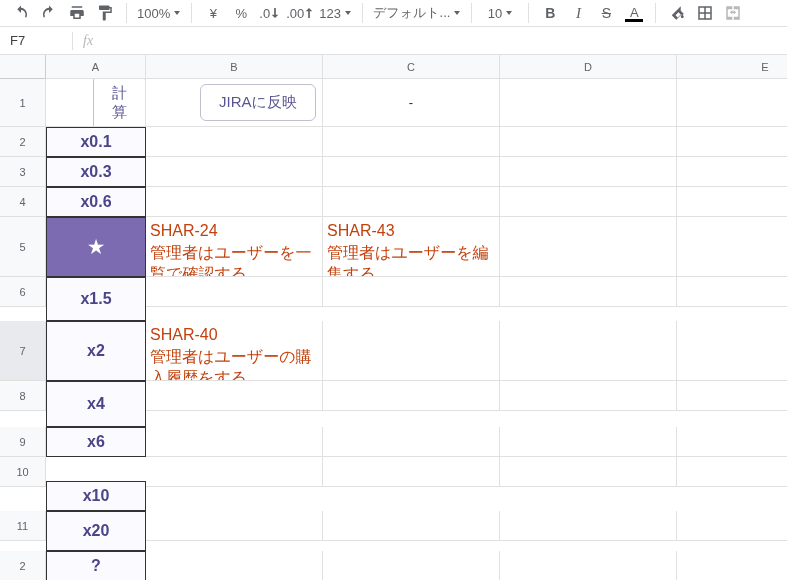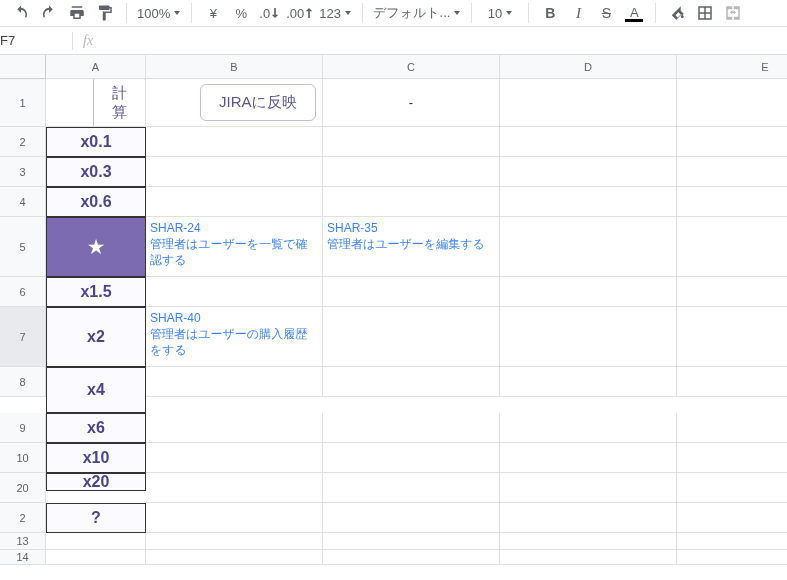--- a/index.html
+++ b/index.html
@@ -12,39 +12,39 @@
 .toolbar .drop { padding-right: 3px; }
 .toolbar .caret { width: 0; height: 0; border-left: 3px solid transparent; border-right: 3px solid transparent; border-top: 4px solid #5f6368; margin-left: 4px; }
 .toolbar svg { fill: #5f6368; }
 .toolbar .color-underline { height: 3px; width: 18px; background: #000; margin-top: -1px; }
 .toolbar .bold { font-weight: bold; font-size: 14px; }
 .toolbar .italic { font-style: italic; font-family: serif; font-size: 15px; }
 .toolbar .strike { text-decoration: line-through; font-size: 14px; }
 .toolbar .a-color { display: flex; flex-direction: column; align-items: center; }
 
 .namebox-row { display: flex; align-items: center; height: 28px; border-bottom: 1px solid #e0e0e0; }
-.namebox { width: 72px; display: flex; align-items: center; color: #3c4043; font-size: 13px; }
+.namebox { width: 72px; display: flex; align-items: center; padding-left: 10px; color: #3c4043; font-size: 13px; }
 .namebox .caret { margin-left: auto; margin-right: 6px; }
 .fx-divider { width: 1px; height: 18px; background: #e0e0e0; }
 .fx-label { font-style: italic; font-family: serif; color: #b7b7b7; padding: 0 10px; font-size: 14px; }
 .fx-input { flex: 1; border: none; outline: none; font-size: 13px; padding: 0 4px; }
 
 .grid { display: grid; grid-template-columns: 46px 100px 177px 177px 177px 177px; position: relative; }
 .col-head { background: #f8f9fa; border-right: 1px solid #e0e0e0; border-bottom: 1px solid #e0e0e0; text-align: center; font-size: 11px; color: #5f6368; height: 24px; line-height: 24px; }
 .corner { background: #f8f9fa; border-right: 1px solid #ccc; border-bottom: 1px solid #ccc; }
 .row-head { background: #f8f9fa; border-right: 1px solid #e0e0e0; border-bottom: 1px solid #e0e0e0; text-align: center; font-size: 11px; color: #5f6368; display: flex; align-items: center; justify-content: center; }
 .cell { border-right: 1px solid #e0e0e0; border-bottom: 1px solid #e0e0e0; padding: 2px 4px; font-size: 13px; color: #222; overflow: hidden; display: flex; align-items: center; }
 .cell.center { justify-content: center; text-align: center; }
 
 .sheet-btn { border: 1px solid #c0c0d0; border-radius: 6px; padding: 8px 18px; font-size: 15px; color: #5a5590; background: #fff; cursor: pointer; font-family: inherit; margin-left: 48px; }
 
 .scale-cell { border: 1px solid #333 !important; border-bottom: 1px solid #333 !important; font-size: 16px; font-weight: bold; color: #4a4488; background: #fbfaff; justify-content: center; text-align: right; }
 .scale-cell.star { background: #7c6bb0; color: #fff; font-size: 18px; }
 
-.story { font-size: 12px; color: #3b82f6; line-height: 1.35; align-items: flex-start; padding: 3px 4px; white-space: normal; }
+.story { font-size: 16px; color: #c2410c; line-height: 1.35; align-items: flex-start; padding: 3px 4px; white-space: normal; }
 
 .row-head.sel { background: #e8eaed; }
 </style>
 </head>
 <body>
 
 <div class="toolbar">
   <div class="btn">
       <svg width="18" height="18" viewBox="0 0 24 24">
         <path d="M12 5V2L7 7l5 5V8c3.3 0 6 2.7 6 6 0 1-.3 2-.7 2.8l1.5 1.5C19.5 17 20 15.6 20 14c0-5-4-9-8-9z"></path>
@@ -167,26 +167,26 @@
     <div class="row-head" style="height: 30px;">4</div>
     <div class="cell scale-cell" style="height: 30px; white-space: pre-wrap;">x0.6</div>
     <div class="cell" style="height: 30px;"></div>
     <div class="cell" style="height: 30px;"></div>
     <div class="cell" style="height: 30px;"></div>
     <div class="cell" style="height: 30px;"></div>
     <div class="row-head" style="height: 60px;">5</div>
     <div class="cell scale-cell star" style="height: 60px; white-space: pre-wrap;">★</div>
     <div class="cell story" style="height: 60px; white-space: pre-wrap;">SHAR-24
 管理者はユーザーを一覧で確認する</div>
-    <div class="cell story" style="height: 60px; white-space: pre-wrap;">SHAR-35
+    <div class="cell story" style="height: 60px; white-space: pre-wrap;">SHAR-43
 管理者はユーザーを編集する</div>
     <div class="cell" style="height: 60px;"></div>
     <div class="cell" style="height: 60px;"></div>
     <div class="row-head" style="height: 30px;">6</div>
-    <div class="cell scale-cell" style="height: 30px; white-space: pre-wrap;">x1.5</div>
+    <div class="cell scale-cell" style="height: 44px; white-space: pre-wrap;">x1.5</div>
     <div class="cell" style="height: 30px;"></div>
     <div class="cell" style="height: 30px;"></div>
     <div class="cell" style="height: 30px;"></div>
     <div class="cell" style="height: 30px;"></div>
     <div class="row-head sel" style="height: 60px;">7</div>
     <div class="cell scale-cell" style="height: 60px; white-space: pre-wrap;">x2</div>
     <div class="cell story" style="height: 60px; white-space: pre-wrap;">SHAR-40
 管理者はユーザーの購入履歴をする</div>
     <div class="cell" style="height: 60px;"></div>
     <div class="cell" style="height: 60px;"></div>
@@ -197,27 +197,27 @@
     <div class="cell" style="height: 30px;"></div>
     <div class="cell" style="height: 30px;"></div>
     <div class="cell" style="height: 30px;"></div>
     <div class="row-head" style="height: 30px;">9</div>
     <div class="cell scale-cell" style="height: 30px; white-space: pre-wrap;">x6</div>
     <div class="cell" style="height: 30px;"></div>
     <div class="cell" style="height: 30px;"></div>
     <div class="cell" style="height: 30px;"></div>
     <div class="cell" style="height: 30px;"></div>
     <div class="row-head" style="height: 30px;">10</div>
-    <div class="cell scale-cell" style="height: 30px; white-space: pre-wrap;">x10</div>
-    <div class="cell" style="height: 30px;"></div>
-    <div class="cell" style="height: 30px;"></div>
-    <div class="cell" style="height: 30px;"></div>
-    <div class="cell" style="height: 30px;"></div>
-    <div class="row-head" style="height: 30px;">20</div>
-    <div class="cell scale-cell" style="height: 18px; white-space: pre-wrap;">x20</div>
+    <div class="cell scale-cell" style="height: 30px; white-space: pre-wrap; margin-top: 24px;">x10</div>
+    <div class="cell" style="height: 30px;"></div>
+    <div class="cell" style="height: 30px;"></div>
+    <div class="cell" style="height: 30px;"></div>
+    <div class="cell" style="height: 30px;"></div>
+    <div class="row-head" style="height: 30px;">11</div>
+    <div class="cell scale-cell" style="height: 40px; white-space: pre-wrap;">x20</div>
     <div class="cell" style="height: 30px;"></div>
     <div class="cell" style="height: 30px;"></div>
     <div class="cell" style="height: 30px;"></div>
     <div class="cell" style="height: 30px;"></div>
     <div class="row-head" style="height: 30px;">2</div>
     <div class="cell scale-cell" style="height: 30px; white-space: pre-wrap;">?</div>
     <div class="cell" style="height: 30px;"></div>
     <div class="cell" style="height: 30px;"></div>
     <div class="cell" style="height: 30px;"></div>
     <div class="cell" style="height: 30px;"></div>

